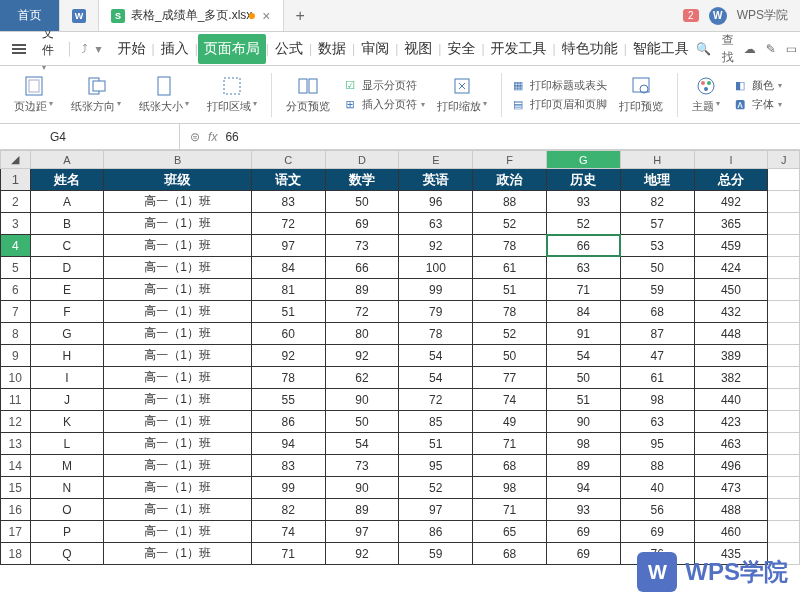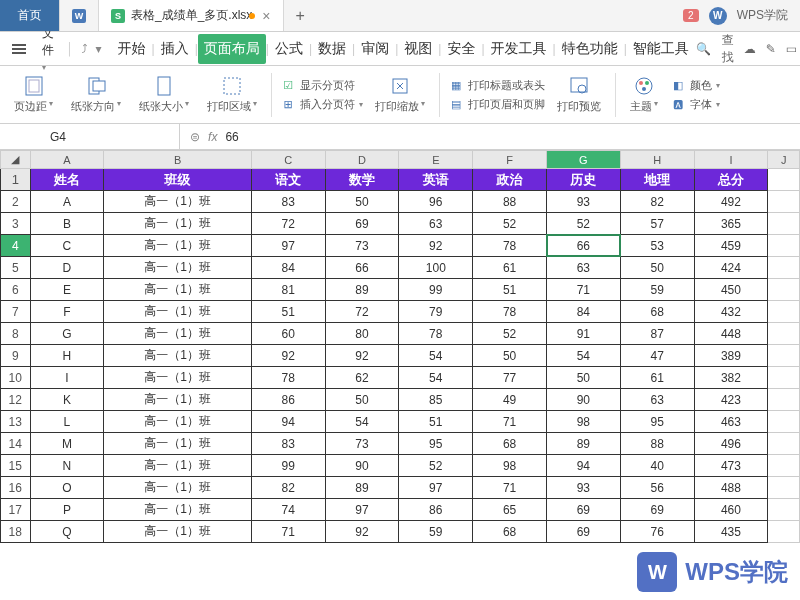--- a/index.html
+++ b/index.html
@@ -37,21 +37,21 @@
 .formulabar{height:26px;border-bottom:1px solid #d0d0d0;display:flex;align-items:center}
 .namebox{width:180px;border-right:1px solid #d0d0d0;height:100%;display:flex;align-items:center;padding-left:50px;font-size:12px}
 .fx-area{display:flex;align-items:center;gap:8px;padding-left:10px}
 .fx-btn{color:#888;cursor:pointer}
 .grid{position:relative;overflow:hidden}
 .grid table{border-collapse:collapse;width:100%}
 .colhead th{background:#e8e8e8;border:1px solid #ccc;height:18px;font-weight:normal;color:#555;font-size:11px}
 .colhead th.active{background:#3cb371;color:#fff}
 .rowhead{background:#e8e8e8;border:1px solid #ccc;width:28px;text-align:center;color:#555;font-size:11px}
 .rowhead.active{background:#3cb371;color:#fff}
-.hdr td{background:#6d28d9;color:#fff;font-weight:bold;text-align:center;border:1px solid #333;height:22px;font-size:13px}
+.hdr td{background:#0c4a6e;color:#fff;font-weight:bold;text-align:center;border:1px solid #333;height:22px;font-size:13px}
 .data td{border:1px solid #333;text-align:center;height:22px;font-size:12px;background:#fff}
 .data td.col-b{text-align:center}
 .selected-cell{position:relative}
 .selected-cell::after{content:"";position:absolute;inset:-1px;border:2px solid #2e8b57;pointer-events:none}
 .watermark{position:absolute;right:12px;bottom:8px;display:flex;align-items:center;gap:8px;font-size:24px;font-weight:bold;color:#5270c4}
 .watermark .wm-icon{width:40px;height:40px;background:#5270c4;border-radius:6px;color:#fff;display:flex;align-items:center;justify-content:center;font-size:20px}
 svg{display:block}
 </style>
 </head>
 <body>
@@ -164,20 +164,31 @@
         <svg width="22" height="22">
           <rect x="3" y="3" width="16" height="16" fill="none" stroke="#4a7ab8" stroke-dasharray="2"></rect>
         </svg>
       </div>
       <div class="ribbon-label">
         <span>打印区域</span>
         <span class="chev">▾</span>
       </div>
     </div>
   <div class="ribbon-sep"></div>
+  <div class="ribbon-group">
+      <div class="ico">
+        <svg width="22" height="22">
+          <rect x="2" y="4" width="8" height="14" fill="none" stroke="#4a7ab8"></rect>
+          <rect x="12" y="4" width="8" height="14" fill="none" stroke="#4a7ab8"></rect>
+        </svg>
+      </div>
+      <div class="ribbon-label">
+        <span>分页预览</span>
+      </div>
+    </div>
   <div class="ribbon-col">
     <div class="ribbon-row">
         <span class="ico-sm" style="color:#3cb371">☑</span>
         <span>显示分页符</span>
       </div>
     <div class="ribbon-row">
         <span class="ico-sm">⊞</span>
         <span>插入分页符</span>
         <span class="chev">▾</span>
       </div>
@@ -396,20 +407,33 @@
           <td class="">78</td>
           <td class="">62</td>
           <td class="">54</td>
           <td class="">77</td>
           <td class="">50</td>
           <td class="">61</td>
           <td class="">382</td>
           <td style="border:1px solid #ccc"></td>
         </tr>
         <tr class="data">
+          <td class="rowhead ">11</td>
+          <td class="">J</td>
+          <td class="col-b">高一（1）班</td>
+          <td class="">55</td>
+          <td class="">90</td>
+          <td class="">72</td>
+          <td class="">74</td>
+          <td class="">51</td>
+          <td class="">98</td>
+          <td class="">440</td>
+          <td style="border:1px solid #ccc"></td>
+        </tr>
+        <tr class="data">
           <td class="rowhead ">12</td>
           <td class="">K</td>
           <td class="col-b">高一（1）班</td>
           <td class="">86</td>
           <td class="">50</td>
           <td class="">85</td>
           <td class="">49</td>
           <td class="">90</td>
           <td class="">63</td>
           <td class="">423</td>

